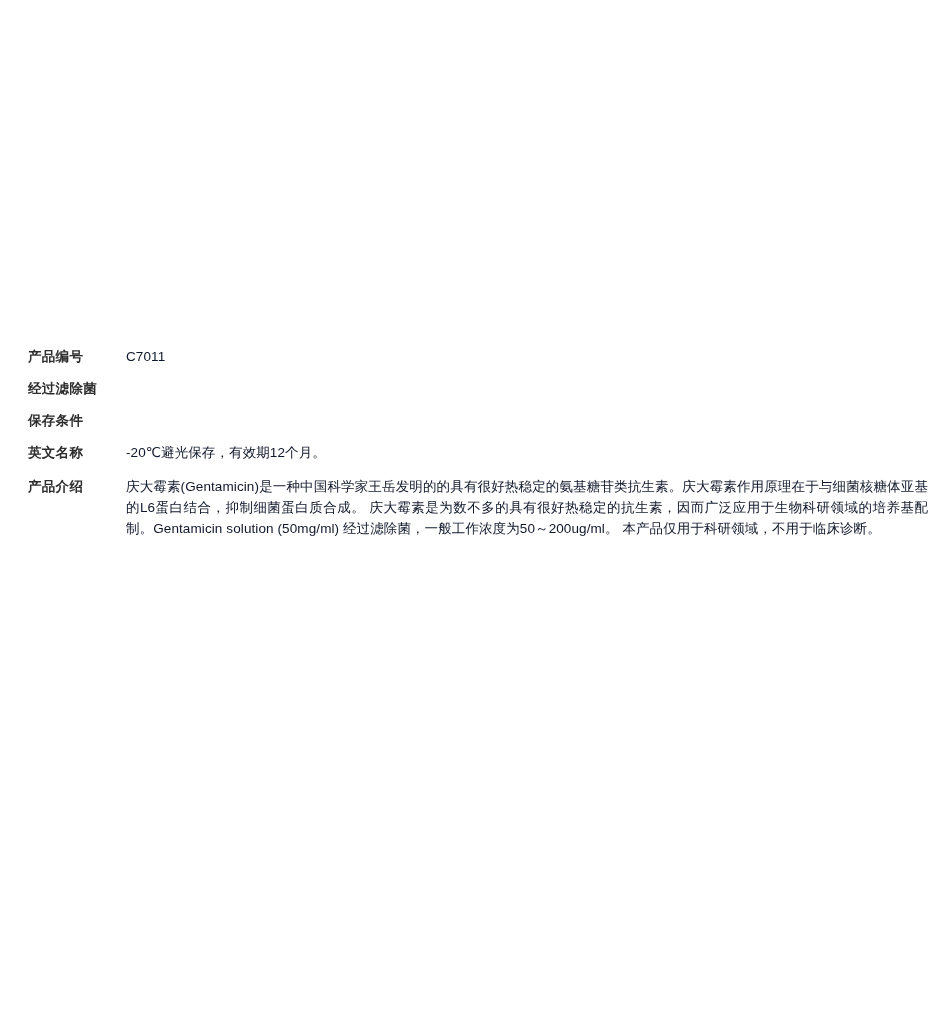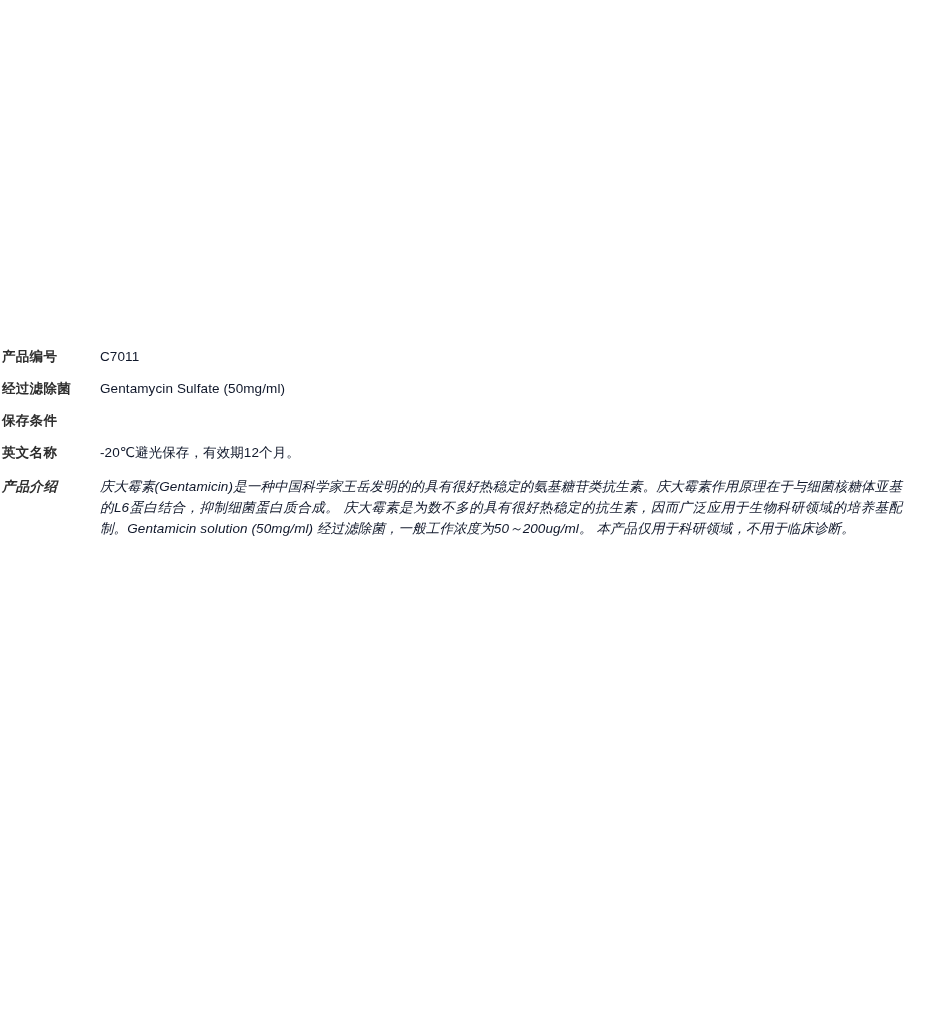--- a/index.html
+++ b/index.html
@@ -12,21 +12,21 @@
     height: 1024px;
     font-family: "Liberation Sans", "DejaVu Sans", sans-serif;
     color: #3a3a3a;
     position: relative;
     overflow: hidden;
   }
 
   .product-sheet {
     position: absolute;
     top: 346px;
-    left: 2px;
+    left: 28px;
     width: 906px;
   }
 
   .spec-row {
     display: flex;
     align-items: flex-start;
     margin-bottom: 10px;
   }
 
   .spec-label {
@@ -42,42 +42,40 @@
   .spec-value {
     flex: 1 1 auto;
     font-size: 13.5px;
     color: #0f172a;
     line-height: 22px;
     letter-spacing: 0.1px;
   }
 
   .spec-row.intro {
     margin-top: 12px;
-    font-style: italic;
   }
 
   .spec-row.intro .spec-value {
     line-height: 21px;
     text-align: justify;
     padding-right: 6px;
   }
 </style>
 </head>
 <body>
 
 <div class="product-sheet">
 
   <div class="spec-row">
     <div class="spec-label">产品编号</div>
     <div class="spec-value">C7011</div>
   </div>
 
   <div class="spec-row">
     <div class="spec-label">经过滤除菌</div>
-    <div class="spec-value">Gentamycin Sulfate (50mg/ml)</div>
   </div>
 
   <div class="spec-row">
     <div class="spec-label">保存条件</div>
   </div>
 
   <div class="spec-row">
     <div class="spec-label">英文名称</div>
     <div class="spec-value">-20℃避光保存，有效期12个月。</div>
   </div>

